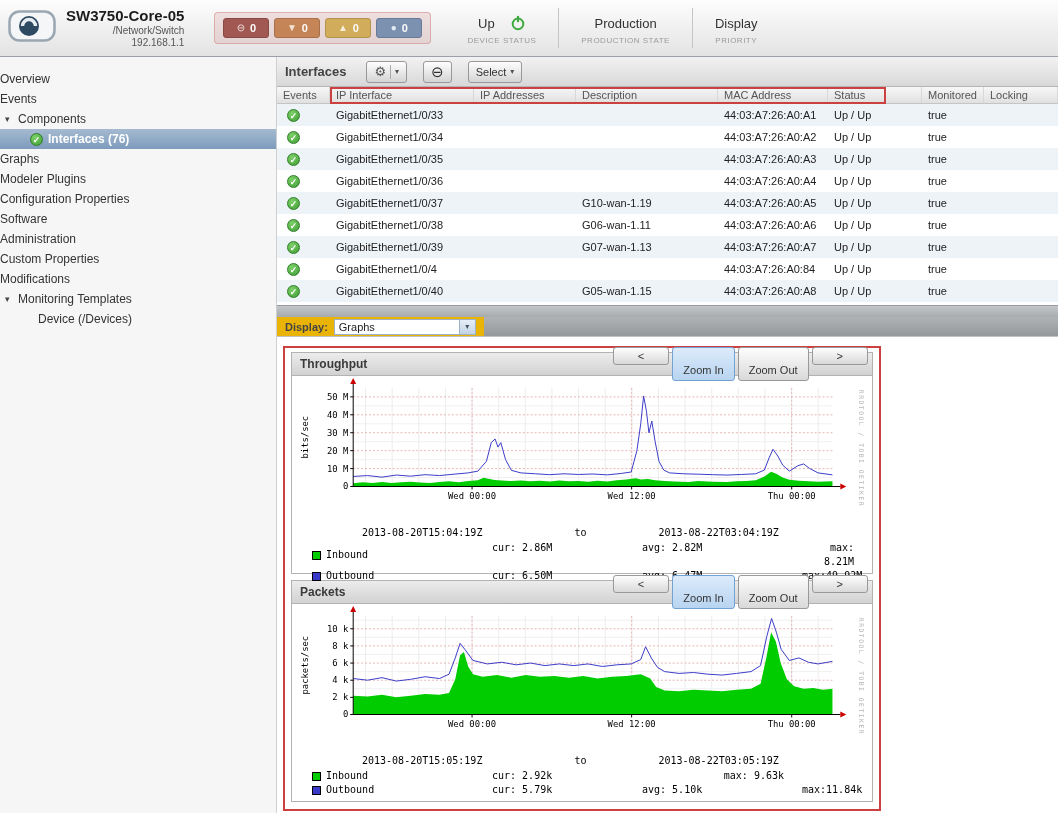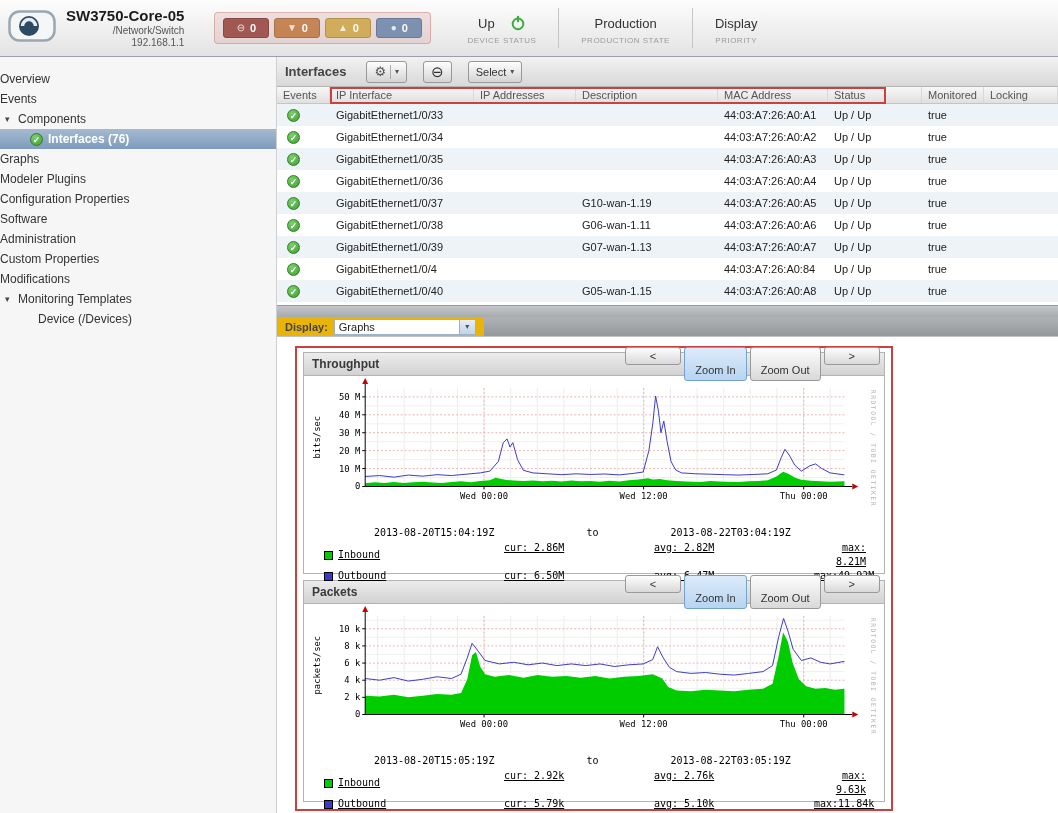--- a/index.html
+++ b/index.html
@@ -75,39 +75,39 @@
   .dlabel { margin-left:8px; font-size:11px; color:#444; font-weight:bold; }
   .combo { margin-left:6px; width:142px; height:16px; background:#fff; border:1px solid #9db2c5;
     display:flex; align-items:center; font-size:11px; position:relative; cursor:pointer; }
   .combo-text { padding-left:4px; flex:1; color:#222; }
   .combo-btn { width:16px; height:100%; background:linear-gradient(#e6eef7,#c3d3e5);
     border-left:1px solid #9db2c5; color:#456; font-size:8px; display:flex; align-items:center; justify-content:center; }
   .displaydark { position:absolute; left:207px; right:0; top:0; bottom:0;
     background:linear-gradient(#b0b3b6,#95989b); }
 
   
-  .graphbox { margin:9px 0 0 18px; width:598px; height:465px; border:2px solid #cc4040;
+  .graphbox { margin:9px 0 0 6px; width:598px; height:465px; border:2px solid #cc4040;
     padding:4px; background:#fff; }
   .graph-panel { border:1px solid #b3b3b3; margin:0 2px 6px 2px; height:222px; background:#fff; }
   .gheader { height:23px; background:linear-gradient(#ececec,#d2d2d2); border-bottom:1px solid #b3b3b3;
     display:flex; align-items:center; }
   .gtitle { margin-left:8px; font-size:12px; font-weight:bold; color:#3a3a3a; }
   .gbtns { margin-left:auto; margin-right:4px; display:flex; gap:3px; }
   .gbtn { height:18px; font-size:11px; font-family:inherit; background:linear-gradient(#fdfdfd,#d9d9d9);
     border:1px solid #999; border-radius:3px; color:#333; padding:16px 10px; cursor:pointer; }
   .gbtn.wide { padding:0 24px; }
   .gbtn.active { background:linear-gradient(#dcebfb,#b8d4f0); border-color:#74a2d4; }
   .gbody { padding:2px 0 0 4px; }
   .gsvg { width:568px; height:148px; display:block; }
   .mono { font-family:"DejaVu Sans Mono", monospace; }
   .timeline { display:flex; font-size:10px; color:#000; line-height:13px; }
   .timeline span:nth-child(1){ margin-left:66px; }
   .timeline span:nth-child(2){ margin-left:92px; }
   .timeline span:nth-child(3){ margin-left:72px; }
-  .legend { margin-top:2px;text-decoration:underline; }
+  .legend { margin-top:2px; }
   .lrow { display:grid; grid-template-columns:180px 150px 160px 1fr; font-size:10px; line-height:14px;
     padding-left:16px; color:#000; }
   .lname { display:flex; align-items:center; gap:5px; }
   .sw { width:9px; height:9px; border:1px solid #000; display:inline-block; }
   .lv.max { text-align:right; padding-right:18px; }
   .gtxt { font:9px "DejaVu Sans Mono", monospace; fill:#000; }
   .wm { font:6.5px "DejaVu Sans Mono", monospace; fill:#b5b5b5; letter-spacing:1.5px; }
 </style>
 </head>
 <body>
@@ -532,21 +532,20 @@
               </svg>
       <div class="timeline mono">
         <span>2013-08-20T15:05:19Z</span>
         <span>to</span>
         <span>2013-08-22T03:05:19Z</span>
       </div>
       <div class="legend">
                 <div class="lrow mono">
                   <span class="lname"><span class="sw" style="background:#00cc00"></span>Inbound</span>
                   <span class="lv">cur: 2.92k</span>
-                  <span class="lv">avg: 2.76k</span>
                   <span class="lv max">max: 9.63k</span>
                 </div>
                 <div class="lrow mono">
                   <span class="lname"><span class="sw" style="background:#3a3ac8"></span>Outbound</span>
                   <span class="lv">cur: 5.79k</span>
                   <span class="lv">avg: 5.10k</span>
                   <span class="lv max">max:11.84k</span>
                 </div>
               </div>
     </div>

